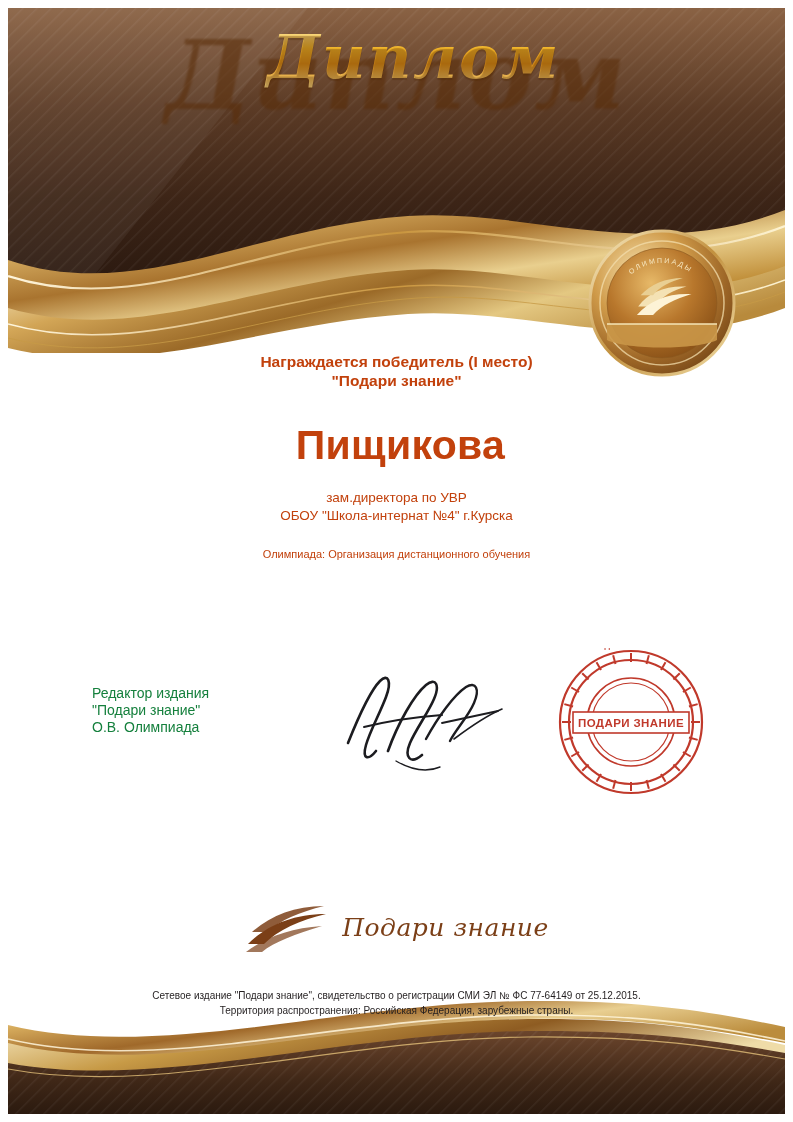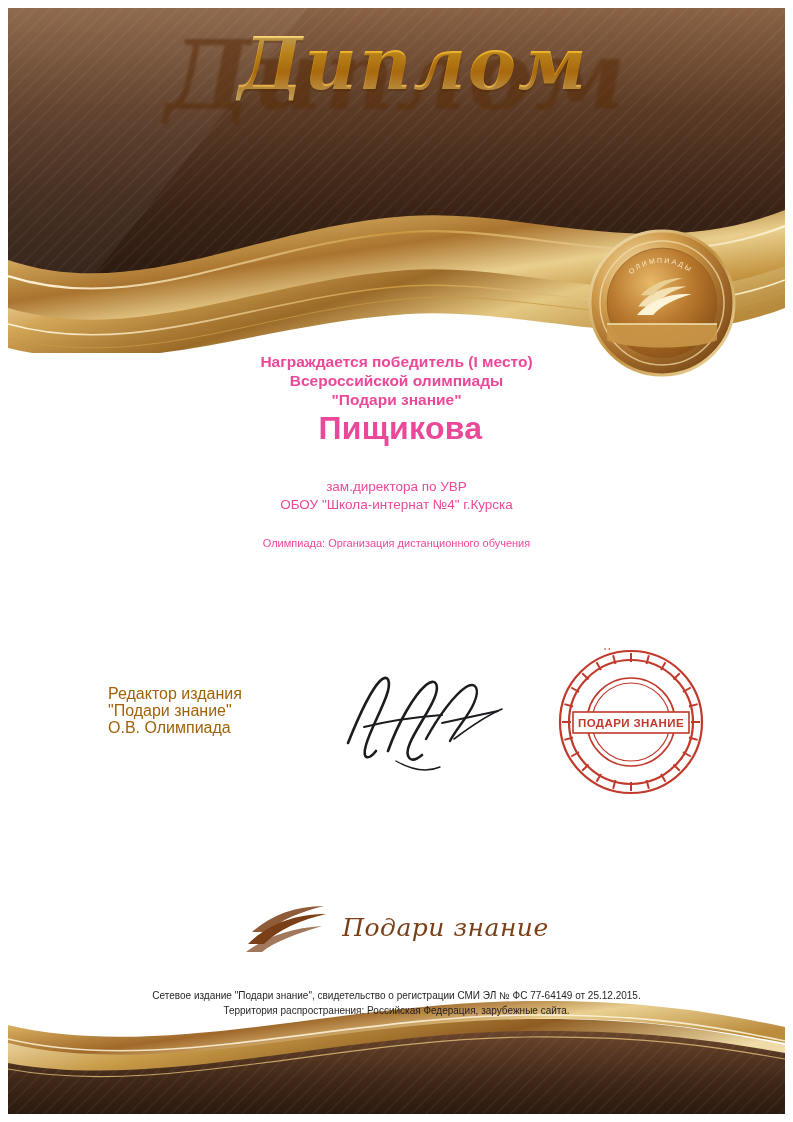--- a/index.html
+++ b/index.html
@@ -48,21 +48,21 @@
 
   
   .diploma-title {
     position: absolute;
     left: 0; right: 0;
     top: 26px;
     text-align: center;
     font-family: "DejaVu Serif", serif;
     font-style: italic;
     font-weight: bold;
-    font-size: 72px;
+    font-size: 60px;
     line-height: 1.05;
     letter-spacing: 2px;
     color: #f0b429;
     background: linear-gradient(180deg,#fde9a8 0%,#f0b429 35%,#d98c16 60%,#fbe08d 100%);
     -webkit-background-clip: text;
     background-clip: text;
     -webkit-text-fill-color: transparent;
     text-shadow: 0 2px 1px rgba(80,40,0,0.35);
     z-index: 25;
     margin-left: 34px;
@@ -93,58 +93,58 @@
     height: 150px;
     z-index: 26;
   }
 
   
   .body-text {
     position: absolute;
     left: 0; right: 0;
     top: 352px;
     text-align: center;
-    color: #ec4899;
+    color: #c2410c;
     z-index: 20;
   }
   .award-line {
     font-size: 15.5px;
     font-weight: bold;
     line-height: 19px;
   }
   .recipient {
-    font-size: 32px;
+    margin-top: 36px;
+    font-size: 41px;
     font-weight: bold;
     line-height: 39px;
     letter-spacing: .3px;
     padding-left: 8px;
   }
   .position {
-    margin-top: 30px;
+    margin-top: 24px;
     font-size: 13.5px;
     line-height: 18px;
   }
   .meta {
     margin-top: 22px;
     font-size: 11px;
     line-height: 15px;
     text-align: center;
   }
 
   
   .editor-block {
     position: absolute;
     left: 92px;
     top: 685px;
-    font-size: 16px;
+    font-size: 14px;
     line-height: 17px;
-    color: #a16207;
+    color: #15803d;
     text-align: left;
     z-index: 20;
-    margin-left: 16px;
   }
 
   
   .signature {
     position: absolute;
     left: 330px;
     top: 665px;
     width: 185px;
     height: 115px;
     z-index: 21;
@@ -290,21 +290,20 @@
 
       <path id="medArc" d="M33,62 A46,46 0 0 1 117,62" fill="none"></path>
       <text font-family="Liberation Sans, sans-serif" font-size="7" fill="#f7e8c2" letter-spacing="2">
         <textPath href="#medArc" startOffset="18%">ОЛИМПИАДЫ</textPath>
       </text>
     </svg>
   </div>
 
   <div class="body-text">
     <div class="award-line">Награждается победитель (I место)</div>
-    <div class="award-line">Всероссийской олимпиады</div>
     <div class="award-line">"Подари знание"</div>
 
     <div class="recipient">
       <div>Пищикова</div>
     </div>
 
     <div class="position">
       <div>зам.директора по УВР</div>
       <div>ОБОУ "Школа-интернат №4" г.Курска</div>
     </div>
@@ -392,21 +391,21 @@
         <path d="M4,44 C22,26 48,14 82,14 C56,20 34,30 20,44 Z"></path>
         <path d="M8,32 C26,16 50,6 80,6 C56,12 36,20 24,32 Z" opacity=".85"></path>
         <path d="M2,52 C20,38 46,28 78,26 C52,34 30,42 18,52 Z" opacity=".7"></path>
       </g>
     </svg>
     <div class="brand-name">Подари знание</div>
   </div>
 
   <div class="footer">
     <div>Сетевое издание "Подари знание", свидетельство о регистрации СМИ  ЭЛ № ФС 77-64149 от 25.12.2015.</div>
-    <div>Территория распространения: Российская Федерация, зарубежные сайта.</div>
+    <div>Территория распространения: Российская Федерация, зарубежные страны.</div>
   </div>
 
   <div class="bottom-art">
     <svg width="777" height="135" viewBox="0 0 777 135" xmlns="http://www.w3.org/2000/svg">
       <defs>
         <linearGradient id="bGold1" x1="0" y1="0" x2="1" y2="0.5">
           <stop offset="0%" stop-color="#fdf3d4"></stop>
           <stop offset="20%" stop-color="#d6ab5c"></stop>
           <stop offset="45%" stop-color="#a0692a"></stop>
           <stop offset="68%" stop-color="#e9cf91"></stop>

